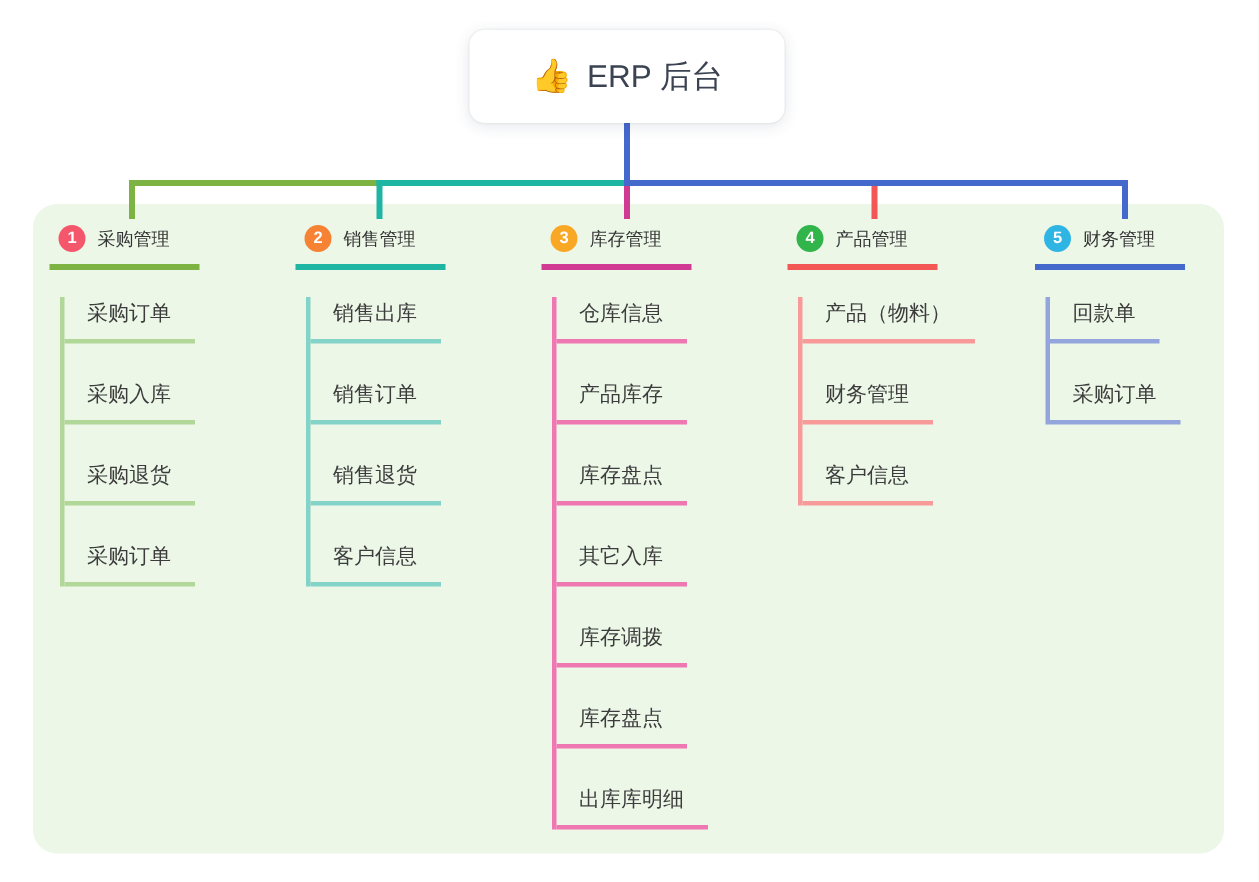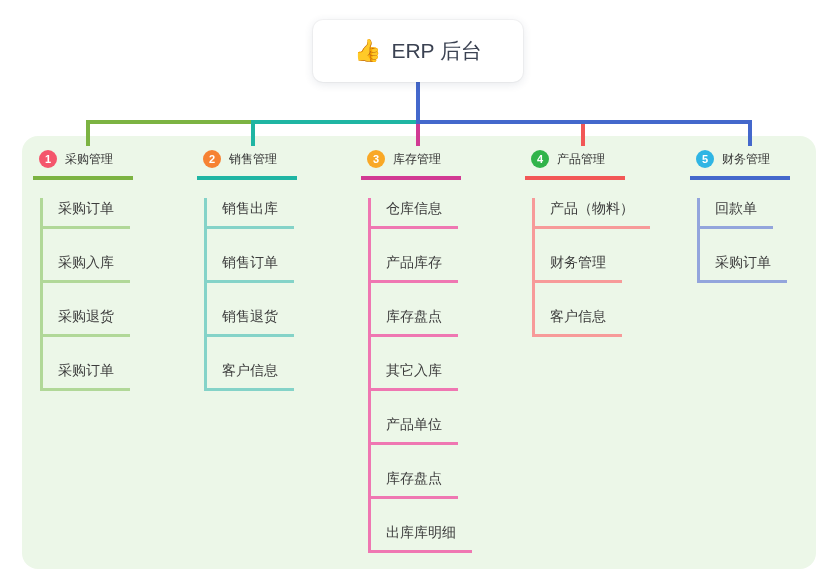--- a/index.html
+++ b/index.html
@@ -135,21 +135,21 @@
     <div class="branch" style="left: 361px; top: 146px;">
       <div class="branch-header" style="border-bottom-color: rgb(209, 58, 147);">
         <span class="badge" style="background: rgb(249, 168, 38);">3</span>
         <span class="branch-label">库存管理</span>
       </div>
       <div class="sub-list" style="border-left-color: rgb(239, 119, 178);">
         <div class="sub-item" style="border-bottom-color: rgb(239, 119, 178);">仓库信息</div>
         <div class="sub-item" style="border-bottom-color: rgb(239, 119, 178);">产品库存</div>
         <div class="sub-item" style="border-bottom-color: rgb(239, 119, 178);">库存盘点</div>
         <div class="sub-item" style="border-bottom-color: rgb(239, 119, 178);">其它入库</div>
-        <div class="sub-item" style="border-bottom-color: rgb(239, 119, 178);">产品单位</div>
+        <div class="sub-item" style="border-bottom-color: rgb(239, 119, 178);">库存调拨</div>
         <div class="sub-item" style="border-bottom-color: rgb(239, 119, 178);">库存盘点</div>
         <div class="sub-item" style="border-bottom-color: rgb(239, 119, 178);">出库库明细</div>
       </div>
     </div>
     <div class="branch" style="left: 525px; top: 146px;">
       <div class="branch-header" style="border-bottom-color: rgb(242, 87, 86);">
         <span class="badge" style="background: rgb(49, 180, 74);">4</span>
         <span class="branch-label">产品管理</span>
       </div>
       <div class="sub-list" style="border-left-color: rgb(247, 154, 153);">

